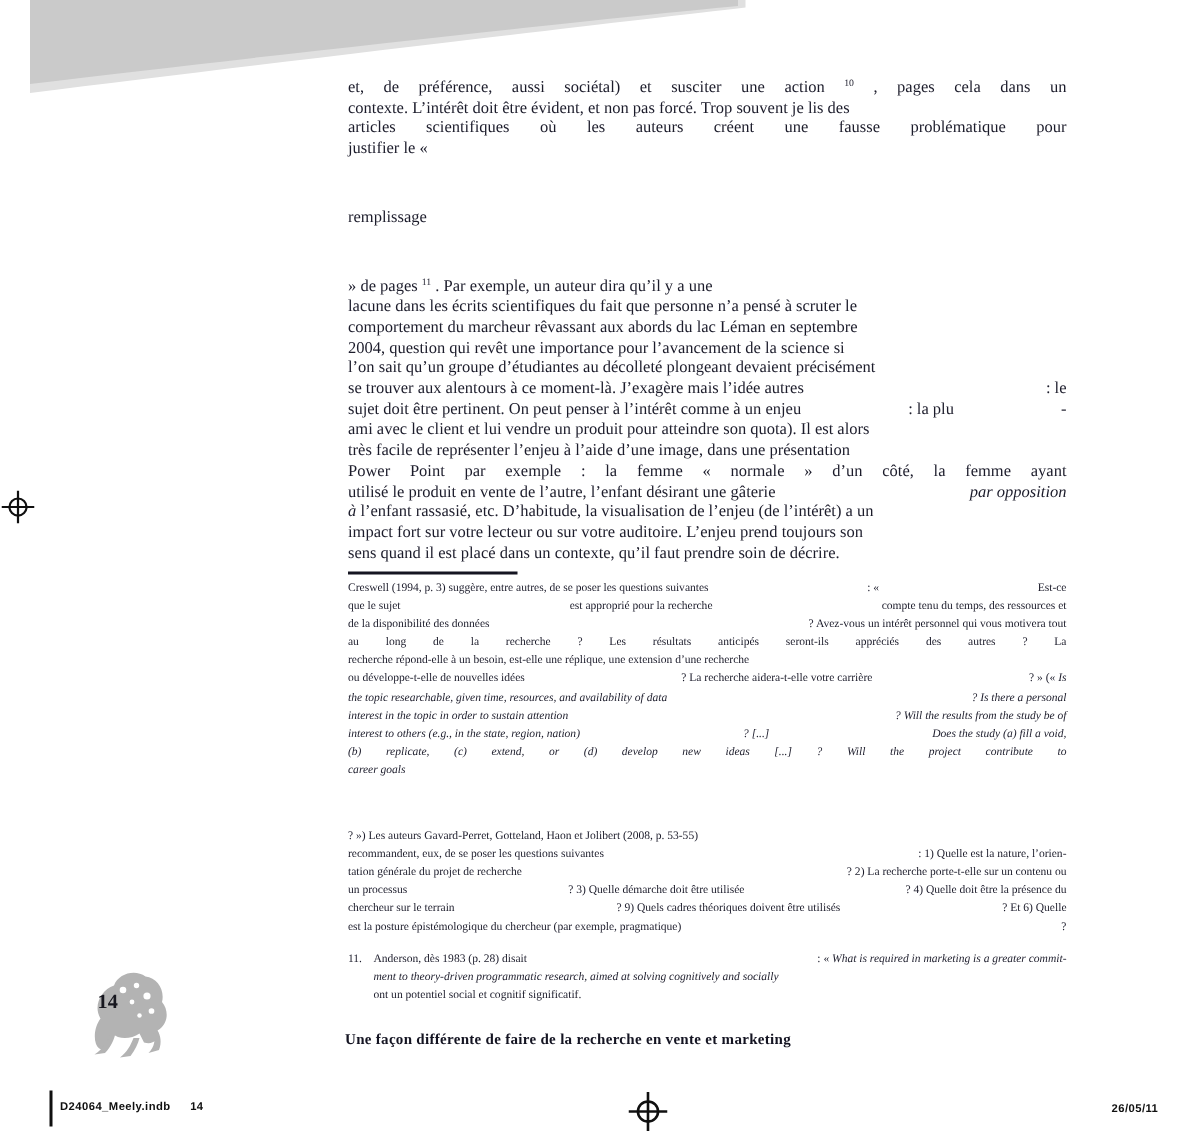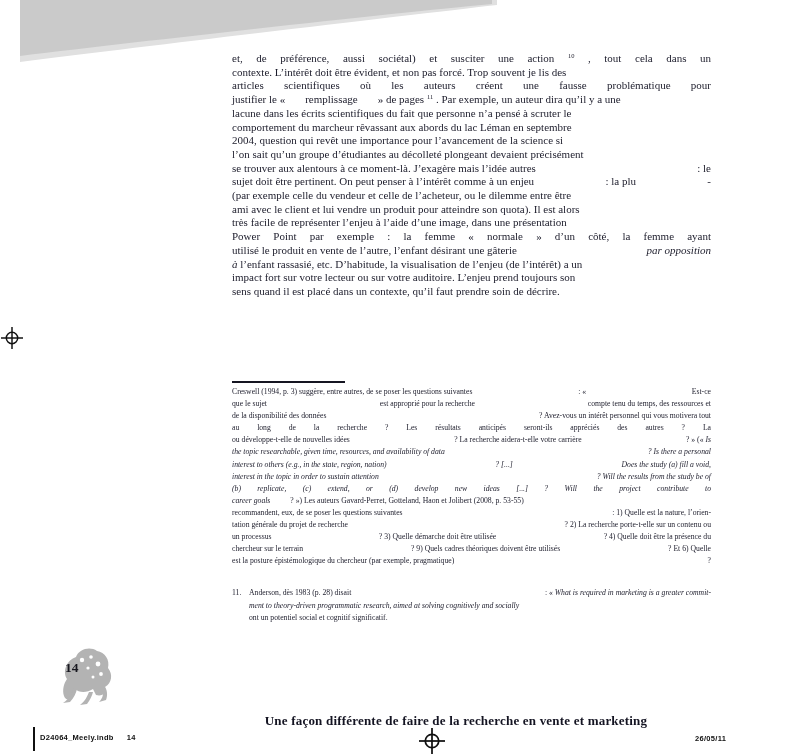--- a/index.html
+++ b/index.html
@@ -13,97 +13,97 @@
   
   .swoosh{position:absolute;left:0;top:0;}
 
   
   .body-text{position:absolute;left:232px;top:52px;width:479px;
              font-size:11px;line-height:13.7px;}
   .tl{min-height:13.7px;white-space:pre-wrap;}
   .fns .tl{min-height:12.1px;}
   .tl.spread{text-align:justify;text-align-last:justify;}
   .tl.split{display:flex;justify-content:space-between;}
-  .tl.gaps{display:flex;gap:20px;}
+  .tl.gaps{display:flex;gap:32px;flex-direction:column;}
   .it{font-style:italic;}
   sup{font-size:6.5px;line-height:0;vertical-align:4px;}
 
   
   .fn-rule{position:absolute;left:232px;top:381px;width:113px;height:2px;background:#151521;}
   .fns{position:absolute;left:232px;top:386px;width:479px;font-size:7.7px;line-height:12.1px;}
   .fn{display:flex;}
-  .fn + .fn{margin-top:20px;justify-content:center;}
+  .fn + .fn{margin-top:9px;justify-content:center;}
   .fn-num{width:17px;flex:none;}
   .fn-body{flex:1;min-width:0;}
 
   
-  .running-title{position:absolute;left:230px;top:713px;width:452px;text-align:center;
-                 font-weight:700;font-size:13px;letter-spacing:0.2px;color:#141422;}
+  .running-title{position:absolute;left:230px;top:688px;width:452px;text-align:left;
+                 font-weight:700;font-size:10px;letter-spacing:0.2px;color:#141422;}
   .pagenum{position:absolute;left:65px;top:660px;font-size:13.5px;font-weight:700;
            color:#17171f;z-index:2;}
   .frog{position:absolute;left:58px;top:644px;z-index:1;}
 
   
   .proof{position:absolute;font-family:"Liberation Sans",sans-serif;font-weight:700;
          font-size:7.5px;color:var(--mark);letter-spacing:0.3px;justify-content:space-between;}
   .proof.filename{left:40px;top:733px;display:flex;gap:13px;}
-  .proof.date{left:695px;top:734px;}
+  .proof.date{left:741px;top:734px;}
   .cropline{position:absolute;left:33px;top:727px;width:2px;height:24px;background:var(--mark);}
   .regmark{position:absolute;}
 </style>
 </head>
 <body>
 
 <div class="sheet">
 
   <svg class="swoosh" width="800" height="70" viewBox="0 0 800 70" aria-hidden="true">
     <path d="M20 0 H497 V5 C410 15 180 42 20 62 Z" fill="#e0e0e0"></path>
     <path d="M20 0 H492 V4 C395 13 170 38 20 56 Z" fill="#cacaca"></path>
   </svg>
 
   <svg class="regmark" style="left:1px;top:327px;" width="22" height="22" viewBox="0 0 24 24">
     <line x1="12" y1="0" x2="12" y2="24" stroke="#101010" stroke-width="1.6"></line>
     <line x1="0" y1="12" x2="24" y2="12" stroke="#101010" stroke-width="1.6"></line>
     <circle cx="12" cy="12" r="6.2" fill="none" stroke="#101010" stroke-width="1.6"></circle>
   </svg>
 
   <div class="body-text" id="body-lines">
-      <div class="tl spread"><span class="chunk"><span>et, de préférence, aussi sociétal) et susciter une action </span><sup>10</sup><span> , tout cela dans un</span></span></div>
+      <div class="tl spread"><span class="chunk"><span>et, de préférence, aussi sociétal) et susciter une action </span><sup>10</sup><span> , pages cela dans un</span></span></div>
       <div class="tl plain"><span class="chunk"><span>contexte. L’intérêt doit être évident, et non pas forcé. Trop souvent je lis des</span></span></div>
       <div class="tl spread"><span class="chunk"><span>articles scientifiques où les auteurs créent une fausse problématique pour</span></span></div>
       <div class="tl gaps"><span class="chunk"><span>justifier le «</span></span><span class="chunk"><span>remplissage</span></span><span class="chunk"><span>» de pages </span><sup>11</sup><span> . Par exemple, un auteur dira qu’il y a une</span></span></div>
       <div class="tl plain"><span class="chunk"><span>lacune dans les écrits scientifiques du fait que personne n’a pensé à scruter le</span></span></div>
       <div class="tl plain"><span class="chunk"><span>comportement du marcheur rêvassant aux abords du lac Léman en septembre</span></span></div>
       <div class="tl plain"><span class="chunk"><span>2004, question qui revêt une importance pour l’avancement de la science si</span></span></div>
       <div class="tl plain"><span class="chunk"><span>l’on sait qu’un groupe d’étudiantes au décolleté plongeant devaient précisément</span></span></div>
       <div class="tl split"><span class="chunk"><span>se trouver aux alentours à ce moment-là. J’exagère mais l’idée autres</span></span><span class="chunk"><span>: le</span></span></div>
       <div class="tl split"><span class="chunk"><span>sujet doit être pertinent. On peut penser à l’intérêt comme à un enjeu</span></span><span class="chunk"><span>: la plu</span></span><span class="chunk"><span>-</span></span></div>
-      <div class="tl plain"><span class="chunk"><span>(par exemple celle du vendeur et celle de l’acheteur, ou le dilemme entre être</span></span></div>
       <div class="tl plain"><span class="chunk"><span>ami avec le client et lui vendre un produit pour atteindre son quota). Il est alors</span></span></div>
       <div class="tl plain"><span class="chunk"><span>très facile de représenter l’enjeu à l’aide d’une image, dans une présentation</span></span></div>
       <div class="tl spread"><span class="chunk"><span>Power Point par exemple : la femme « normale » d’un côté, la femme ayant</span></span></div>
       <div class="tl split"><span class="chunk"><span>utilisé le produit en vente de l’autre, l’enfant désirant une gâterie</span></span><span class="chunk"><span class="it">par opposition</span></span></div>
       <div class="tl plain"><span class="chunk"><span class="it">à </span><span>l’enfant rassasié, etc. D’habitude, la visualisation de l’enjeu (de l’intérêt) a un</span></span></div>
       <div class="tl plain"><span class="chunk"><span>impact fort sur votre lecteur ou sur votre auditoire. L’enjeu prend toujours son</span></span></div>
       <div class="tl plain"><span class="chunk"><span>sens quand il est placé dans un contexte, qu’il faut prendre soin de décrire.</span></span></div>
     </div>
 
   <div class="fn-rule"></div>
 
   <div class="fns">
     <div class="fn">
       <div class="fn-body" id="fn0">
           <div class="tl split"><span class="chunk"><span>Creswell (1994, p. 3) suggère, entre autres, de se poser les questions suivantes</span></span><span class="chunk"><span>: «</span></span><span class="chunk"><span>Est-ce</span></span></div>
           <div class="tl split"><span class="chunk"><span>que le sujet</span></span><span class="chunk"><span>est approprié pour la recherche</span></span><span class="chunk"><span>compte tenu du temps, des ressources et</span></span></div>
           <div class="tl split"><span class="chunk"><span>de la disponibilité des données</span></span><span class="chunk"><span>? Avez-vous un intérêt personnel qui vous motivera tout</span></span></div>
           <div class="tl spread"><span class="chunk"><span>au long de la recherche ? Les résultats anticipés seront-ils appréciés des autres ? La</span></span></div>
+          <div class="tl plain"><span class="chunk"><span>recherche répond-elle à un besoin, est-elle une réplique, une extension d’une recherche</span></span></div>
           <div class="tl split"><span class="chunk"><span>ou développe-t-elle de nouvelles idées</span></span><span class="chunk"><span>? La recherche aidera-t-elle votre carrière</span></span><span class="chunk"><span>? » (« </span><span class="it">Is</span></span></div>
           <div class="tl split"><span class="chunk"><span class="it">the topic researchable, given time, resources, and availability of data</span></span><span class="chunk"><span class="it">? Is there a personal</span></span></div>
+          <div class="tl split"><span class="chunk"><span class="it">interest in the topic in order to sustain attention</span></span><span class="chunk"><span class="it">? Will the results from the study be of</span></span></div>
           <div class="tl split"><span class="chunk"><span class="it">interest to others (e.g., in the state, region, nation)</span></span><span class="chunk"><span class="it">? [...]</span></span><span class="chunk"><span class="it">Does the study (a) fill a void,</span></span></div>
-          <div class="tl split"><span class="chunk"><span class="it">interest in the topic in order to sustain attention</span></span><span class="chunk"><span class="it">? Will the results from the study be of</span></span></div>
           <div class="tl spread"><span class="chunk"><span class="it">(b) replicate, (c) extend, or (d) develop new ideas [...] ? Will the project contribute to</span></span></div>
           <div class="tl gaps"><span class="chunk"><span class="it">career goals</span></span><span class="chunk"><span>? ») Les auteurs Gavard-Perret, Gotteland, Haon et Jolibert (2008, p. 53-55)</span></span></div>
           <div class="tl split"><span class="chunk"><span>recommandent, eux, de se poser les questions suivantes</span></span><span class="chunk"><span>: 1) Quelle est la nature, l’orien-</span></span></div>
           <div class="tl split"><span class="chunk"><span>tation générale du projet de recherche</span></span><span class="chunk"><span>? 2) La recherche porte-t-elle sur un contenu ou</span></span></div>
           <div class="tl split"><span class="chunk"><span>un processus</span></span><span class="chunk"><span>? 3) Quelle démarche doit être utilisée</span></span><span class="chunk"><span>? 4) Quelle doit être la présence du</span></span></div>
           <div class="tl split"><span class="chunk"><span>chercheur sur le terrain</span></span><span class="chunk"><span>? 9) Quels cadres théoriques doivent être utilisés</span></span><span class="chunk"><span>? Et 6) Quelle</span></span></div>
           <div class="tl split"><span class="chunk"><span>est la posture épistémologique du chercheur (par exemple, pragmatique)</span></span><span class="chunk"><span>?</span></span></div>
         </div>
     </div>
     <div class="fn">

